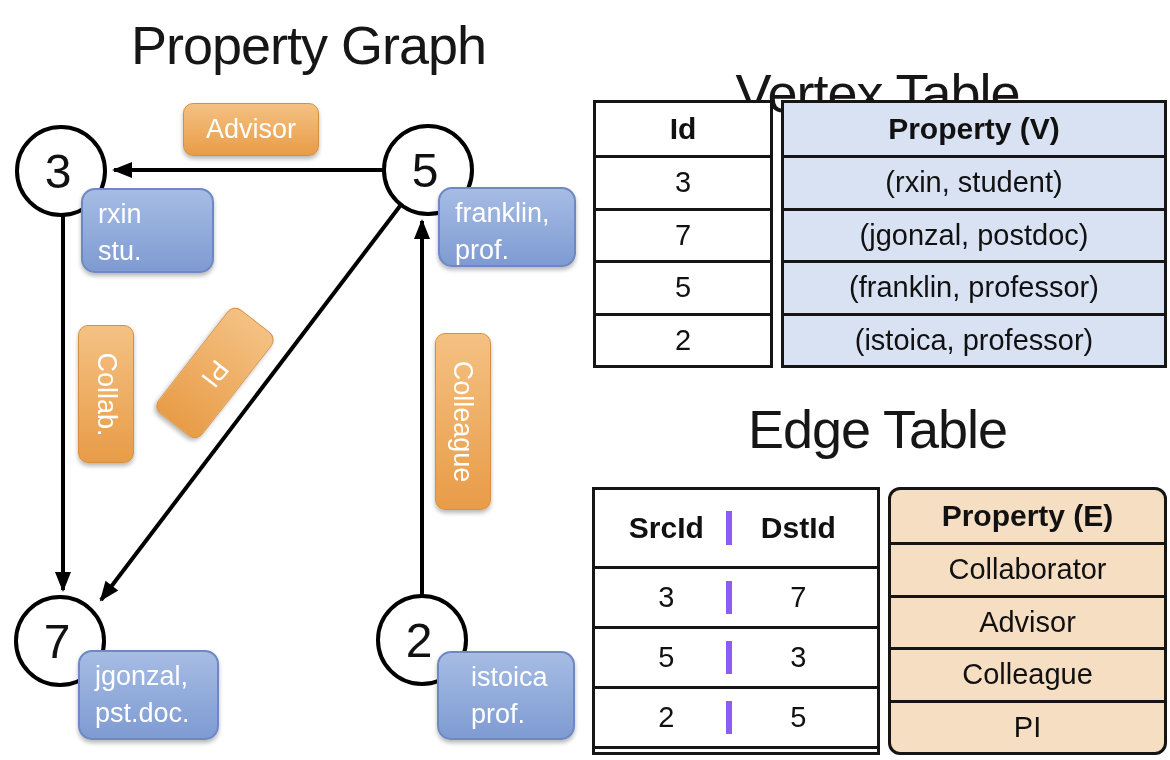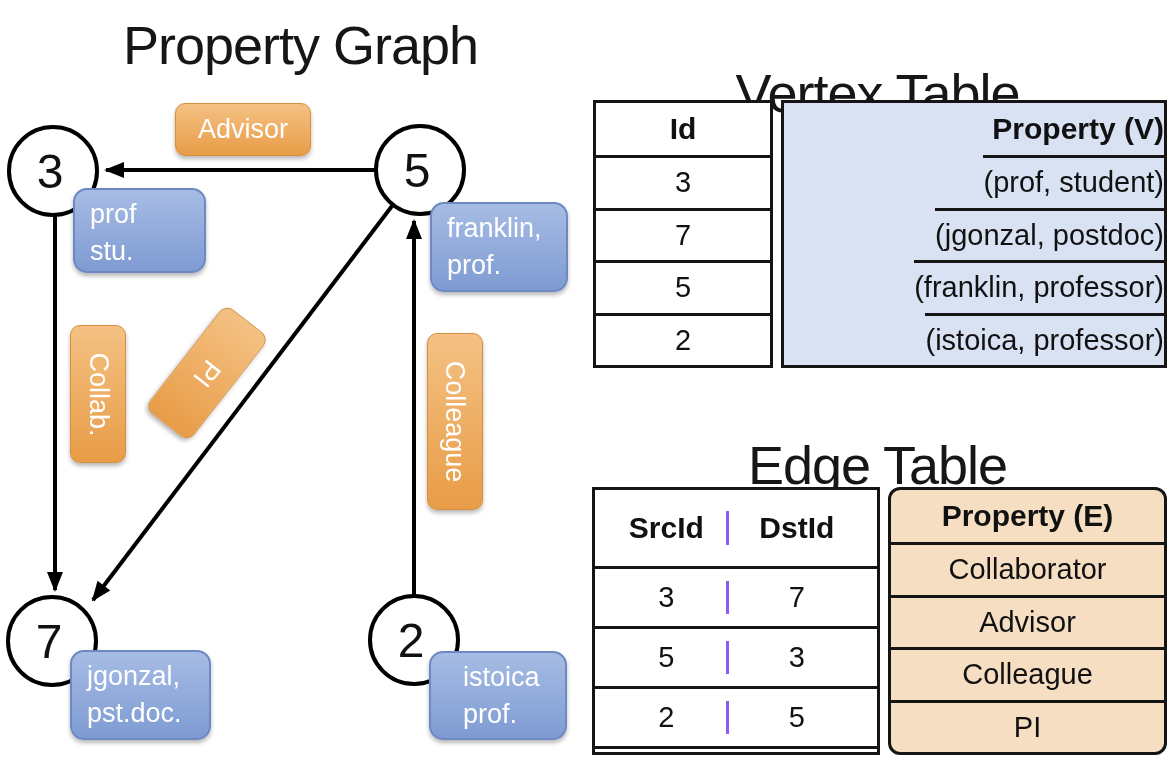--- a/index.html
+++ b/index.html
@@ -5,21 +5,21 @@
   html,body{margin:0;padding:0;background:#fff;}
   body{width:1170px;height:760px;position:relative;overflow:hidden;
        font-family:"Liberation Sans",sans-serif;color:#111;}
   .abs{position:absolute;}
 
   
   .big-title{font-size:54px;font-weight:300;letter-spacing:-1px;color:#161616;
              text-align:center;white-space:nowrap;}
 
   
-  #graph-panel{left:8px;top:0;width:585px;height:760px;}
+  #graph-panel{left:16px;top:0;width:585px;height:760px;}
   .graph-svg{position:absolute;left:0;top:0;}
   .node-circle{position:absolute;background:#fff;border:4px solid #000;border-radius:50%;
                display:flex;align-items:center;justify-content:center;box-sizing:border-box;}
   .node-id{font-size:48px;font-weight:300;color:#111;margin-right:6px;}
   .prop-box{position:absolute;border-radius:14px;color:#fff;
             background:linear-gradient(#a6bce4,#7e9bd2);
             border:2px solid #6d88c2;box-sizing:border-box;
             box-shadow:0 3px 4px rgba(0,0,0,.28);
             font-size:27px;line-height:1.38;padding:6px 6px 0 15px;}
   .edge-box{position:absolute;border-radius:10px;color:#fff;
@@ -34,21 +34,21 @@
   .tbl{position:absolute;border:3px solid #151515;box-sizing:border-box;
        display:flex;flex-direction:column;background:#fff;}
   .tbl .trow{flex:1;display:flex;align-items:center;justify-content:center;
              border-top:3px solid #151515;font-size:29px;}
   .tbl .trow.head{flex:0 0 52px;border-top:none;font-weight:bold;font-size:30px;}
   .blue-fill{background:#d9e2f3;}
   .peach-fill{background:#f6dec3;border-radius:12px;}
   .split{display:flex;align-items:stretch;padding:12px;}
   .split .cell{display:flex;align-items:center;justify-content:center;}
   .split .cell.c1{flex:0 0 46%;}
-  .split .cell.c2{flex:1;border-left:3px solid #8b5cf6;}
+  .split .cell.c2{flex:1;border-left:6px solid #8b5cf6;}
 </style>
 </head>
 <body>
 
 <div id="graph-panel" class="abs">
 
   <div class="abs big-title" style="left:0;top:14px;width:585px;">Property Graph</div>
 
   <svg class="graph-svg" width="585" height="760" viewBox="0 0 585 760">
     <defs>
@@ -69,24 +69,24 @@
     <span class="node-id">5</span>
   </div>
   <div class="node-circle" style="left:-2px;top:595px;width:92px;height:92px;">
     <span class="node-id">7</span>
   </div>
   <div class="node-circle" style="left:360px;top:594px;width:92px;height:92px;">
     <span class="node-id">2</span>
   </div>
 
   <div class="prop-box" style="left:65px;top:188px;width:133px;height:85px;">
-    <div>prof</div>
+    <div>rxin</div>
     <div>stu.</div>
   </div>
-  <div class="prop-box" style="left:422px;top:187px;width:138px;height:90px;margin-top:15px;">
+  <div class="prop-box" style="left:422px;top:187px;width:138px;height:80px;">
     <div>franklin,</div>
     <div>prof.</div>
   </div>
   <div class="prop-box" style="left:62px;top:650px;width:141px;height:90px;">
     <div>jgonzal,</div>
     <div>pst.doc.</div>
   </div>
   <div class="prop-box" style="left:421px;top:651px;width:138px;height:89px;padding-left:32px;">
     <div>istoica</div>
     <div>prof.</div>
@@ -109,29 +109,29 @@
 <div class="abs big-title" style="left:585px;top:18px;width:585px;margin-top:44px;">Vertex Table</div>
 
 <div class="tbl" style="left:593px;top:100px;width:180px;height:268px;">
   <div class="trow head">Id</div>
   <div class="trow">3</div>
   <div class="trow">7</div>
   <div class="trow">5</div>
   <div class="trow">2</div>
 </div>
 
-<div class="tbl blue-fill" style="left:781px;top:100px;width:386px;height:268px;align-items:flex-end;">
+<div class="tbl blue-fill" style="left:781px;top:100px;width:386px;height:268px;">
   <div class="trow head">Property (V)</div>
-  <div class="trow">(prof, student)</div>
+  <div class="trow">(rxin, student)</div>
   <div class="trow">(jgonzal, postdoc)</div>
   <div class="trow">(franklin, professor)</div>
   <div class="trow">(istoica, professor)</div>
 </div>
 
-<div class="abs big-title" style="left:585px;top:398px;width:585px;margin-top:36px;">Edge Table</div>
+<div class="abs big-title" style="left:585px;top:398px;width:585px;">Edge Table</div>
 
 <div class="tbl" style="left:592px;top:487px;width:288px;height:268px;">
   <div class="trow head split">
     <div class="cell c1">SrcId</div>
     <div class="cell c2">DstId</div>
   </div>
   <div class="trow split">
     <div class="cell c1">3</div>
     <div class="cell c2">7</div>
   </div>

